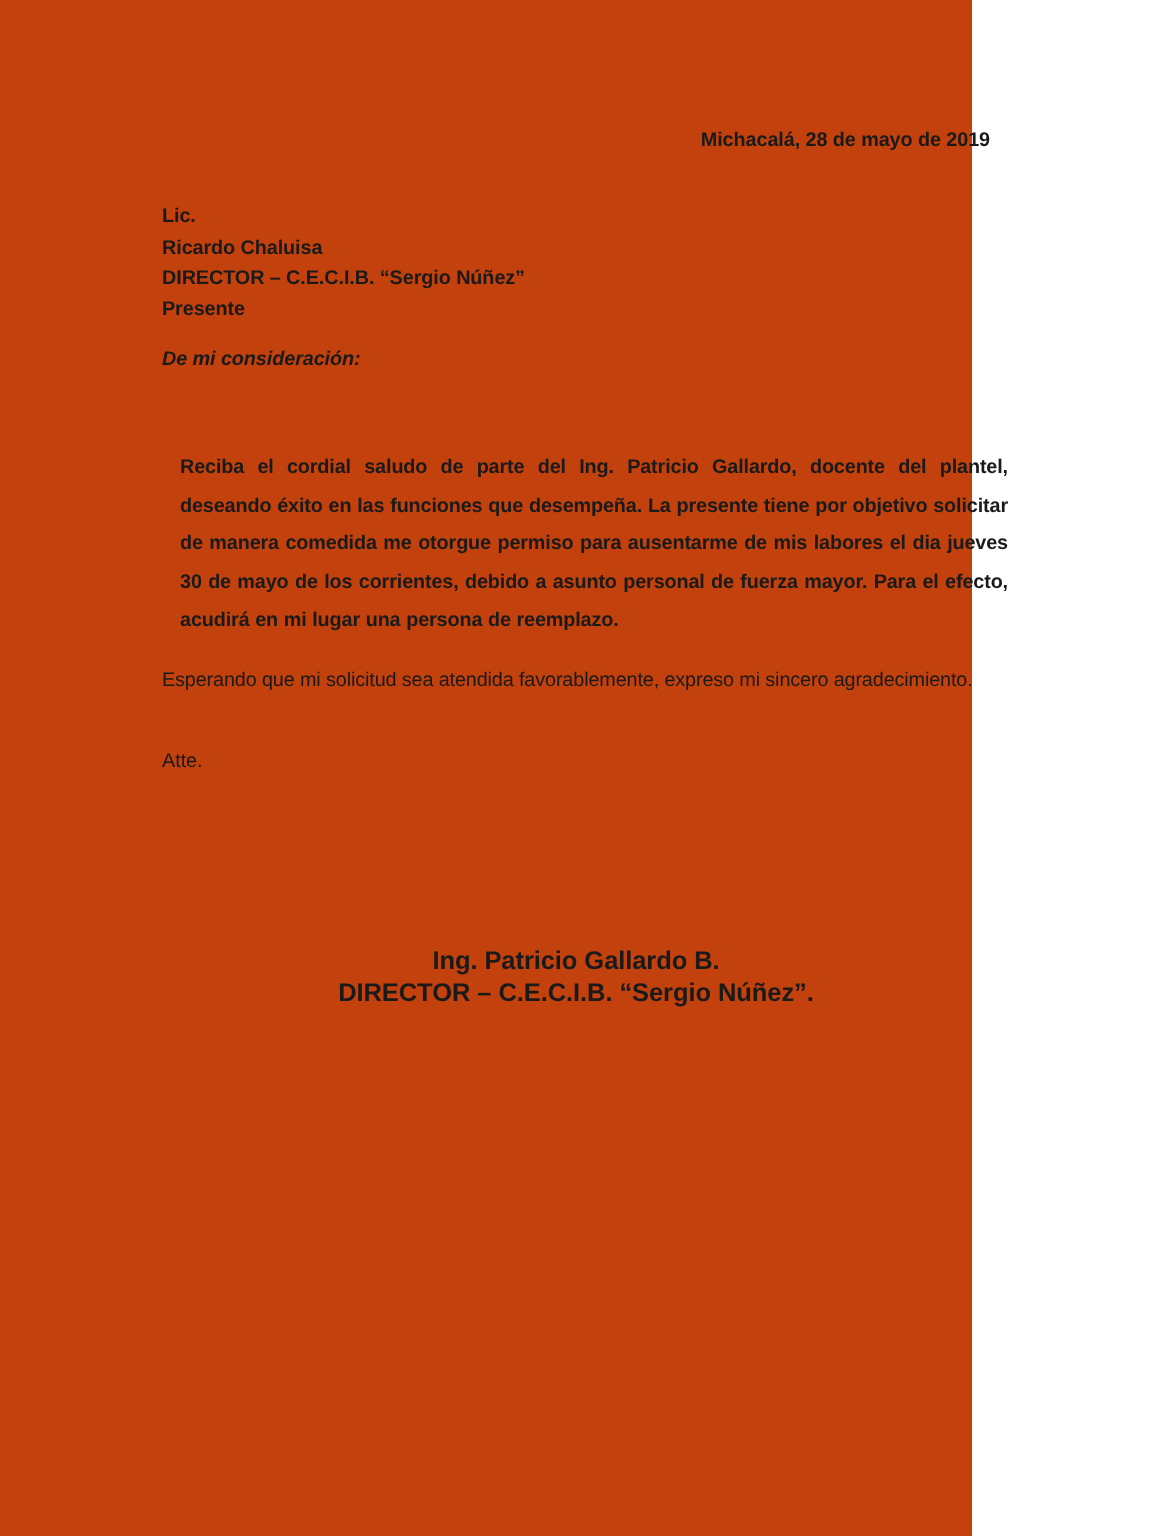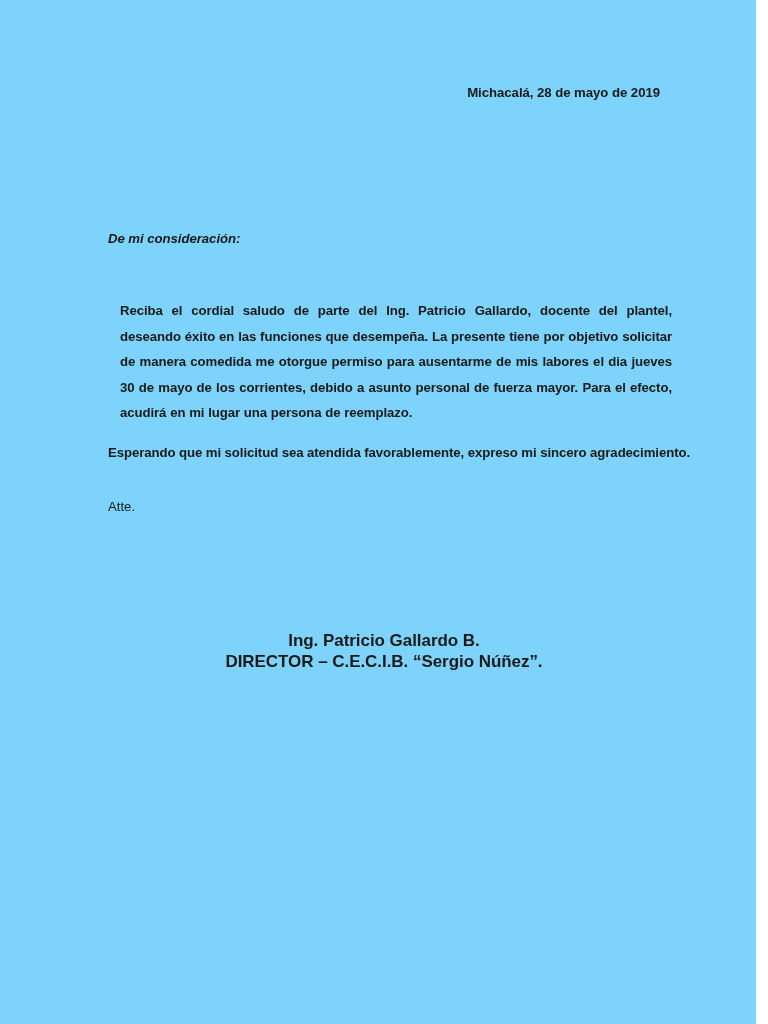--- a/index.html
+++ b/index.html
@@ -12,23 +12,23 @@
     width: 768px;
     height: 1024px;
     font-family: "Liberation Sans", sans-serif;
     color: #1a1a1a;
     -webkit-font-smoothing: antialiased;
     overflow: hidden;
   }
 
   .page {
     position: relative;
-    width: 756px;
+    width: 648px;
     height: 1024px;
-    background: #7dd3fc;
+    background: #c2410c;
     box-sizing: border-box;
   }
 
   
   .content {
     position: absolute;
     left: 108px;
     width: 552px;
   }
 
@@ -66,21 +66,21 @@
     line-height: 25.5px;
     text-align: justify;
     letter-spacing: -0.08px;
     word-spacing: 0.2px;
     margin-left: 12px;
   }
 
   .closing-paragraph {
     top: 440px;
     font-size: 13.2px;
-    font-weight: bold;
+    font-weight: normal;
     line-height: 25.5px;
     letter-spacing: -0.08px;
     white-space: nowrap;
   }
 
   .sign-off {
     top: 499px;
     font-size: 13.2px;
     font-weight: normal;
     letter-spacing: -0.02px;
@@ -100,20 +100,26 @@
   }
   .signature-block div { white-space: nowrap; }
 </style>
 </head>
 <body>
 
 <div class="page">
 
   <div class="content date-line">Michacalá, 28 de mayo de 2019</div>
 
+  <div class="content addressee">
+    <div>Lic.</div>
+    <div>Ricardo Chaluisa</div>
+    <div>DIRECTOR – C.E.C.I.B. “Sergio Núñez”</div>
+    <div>Presente</div>
+  </div>
 
   <div class="content salutation">De mi consideración:</div>
 
   <div class="content body-paragraph">Reciba el cordial saludo de parte del Ing. Patricio Gallardo, docente del plantel, deseando éxito en las funciones que desempeña.  La presente tiene por objetivo solicitar de manera comedida me otorgue permiso para ausentarme de mis labores el dia jueves 30 de mayo de los corrientes, debido a asunto personal de fuerza mayor. Para el efecto, acudirá en mi lugar una persona de reemplazo.</div>
 
   <div class="content closing-paragraph">Esperando que mi solicitud sea atendida favorablemente, expreso mi sincero agradecimiento.</div>
 
   <div class="content sign-off">Atte.</div>
 
   <div class="signature-block">

